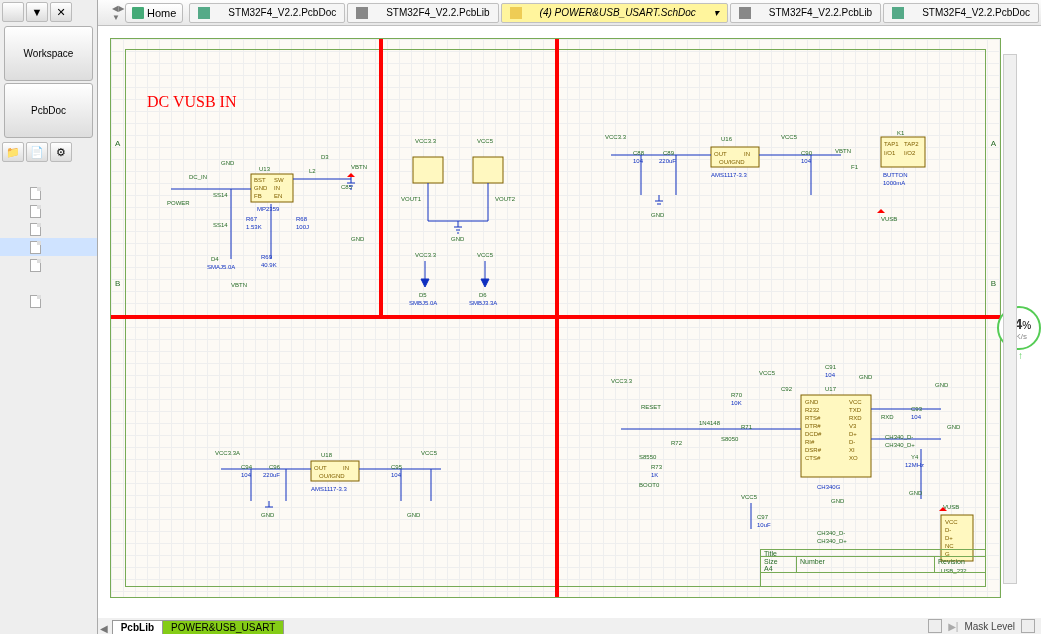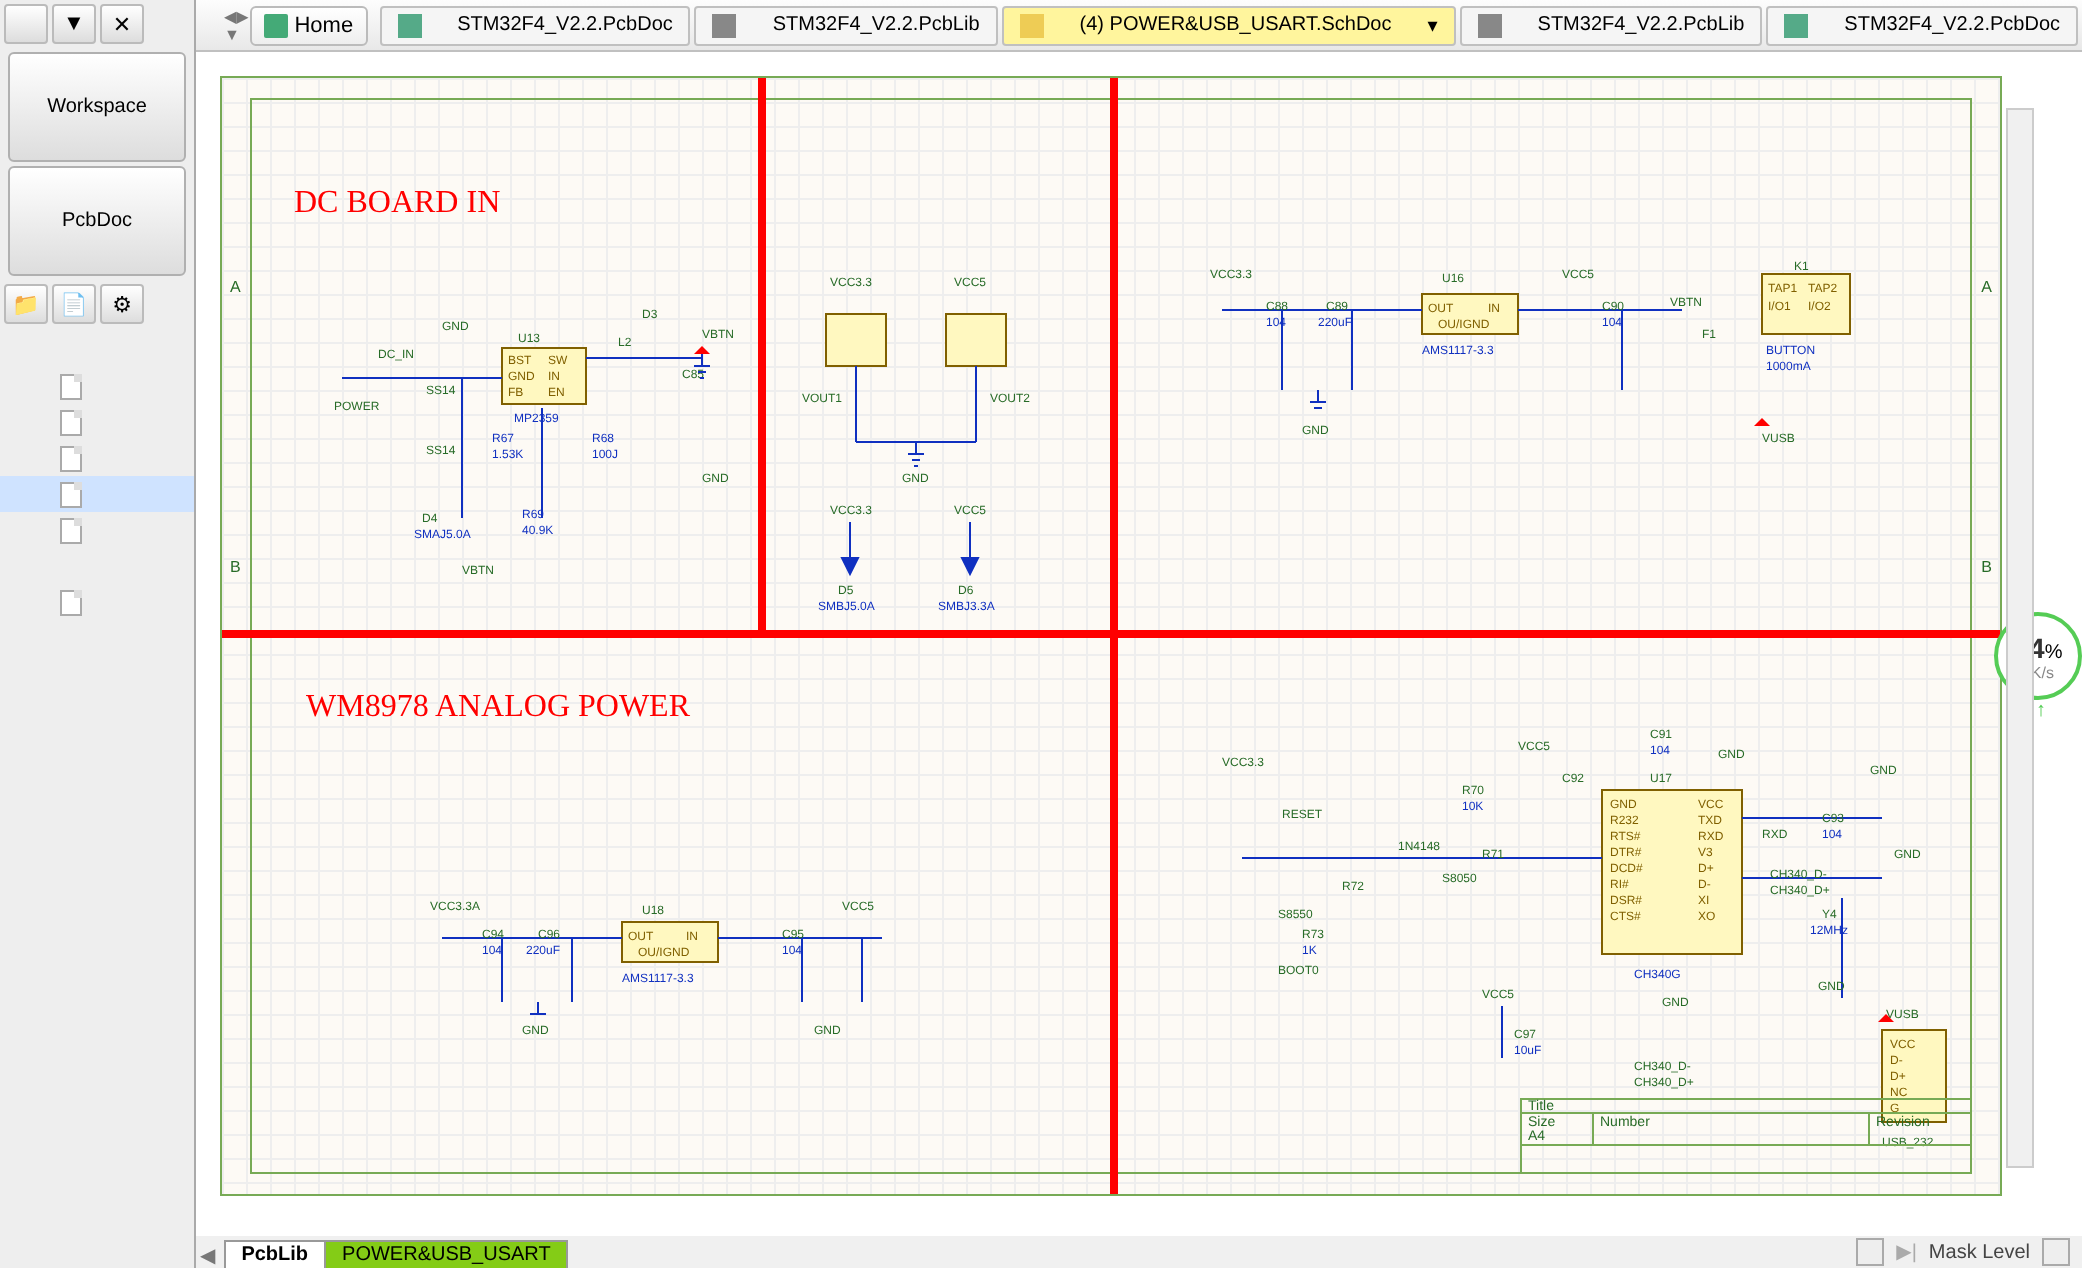--- a/index.html
+++ b/index.html
@@ -1,21 +1,21 @@
 <!DOCTYPE html>
 <html><head>
 <meta charset="utf-8">
 <style>
 * { box-sizing: border-box; margin: 0; padding: 0; }
 body { font-family: "Segoe UI", Tahoma, sans-serif; font-size: 11px; background: #f0f0f0; overflow: hidden; width: 1041px; height: 634px; position: relative; }
 
 
 .topbar { position: absolute; top: 0; left: 0; right: 0; height: 26px; background: linear-gradient(#fdfdfd,#e8e8e8); border-bottom: 1px solid #c0c0c0; display: flex; align-items: center; padding-left: 100px; }
 .topbar .tab { display: inline-flex; align-items: center; gap: 18px; padding: 3px 8px; margin-right: 2px; background: #f5f5f5; border: 1px solid #c0c0c0; border-radius: 2px; font-size: 10px; white-space: nowrap; cursor: pointer; }
-.topbar .tab.active { background: #fff59d; }
+.topbar .tab.active { background: #fff59d; font-style: italic; }
 .topbar .home-btn { display: inline-flex; align-items: center; gap: 3px; padding: 3px 6px; margin-right: 6px; border: 1px solid #bbb; background: linear-gradient(#fff,#eee); border-radius: 3px; }
 .ic { width: 12px; height: 12px; display: inline-block; }
 .ic-home { background: #4a7; border-radius: 1px; }
 .ic-pcb  { background: #5a8; }
 .ic-lib  { background: #888; }
 .ic-sch  { background: #ec5; }
 .arrow   { color: #777; font-size: 8px; margin-left: 12px; }
 
 
 .sidebar { position: absolute; top: 0; left: 0; width: 98px; height: 100%; background: #eee; border-right: 1px solid #aaa; }
@@ -152,22 +152,21 @@
 
     <span class="coord" style="left:4px; top:100px">A</span>
     <span class="coord" style="left:4px; top:240px">B</span>
     <span class="coord" style="right:4px; top:100px">A</span>
     <span class="coord" style="right:4px; top:240px">B</span>
 
     <div class="redline rl-h"></div>
     <div class="redline rl-v1"></div>
     <div class="redline rl-v2"></div>
 
-    <div class="sect-title" style="left:36px; top:54px">DC BOARD IN</div>
-    <div class="sect-title" style="left:42px; top:306px">WM8978 ANALOG POWER</div>
+    <div class="sect-title" style="left:36px; top:54px">DC VUSB IN</div>
 
     <div class="schem" style="left:40px; top:90px; width:220px; height:160px">
       <svg width="220" height="160">
         <rect class="box" x="100" y="45" width="42" height="28"></rect>
         <text class="txt" x="103" y="53">BST</text>
         <text class="txt" x="123" y="53">SW</text>
         <text class="txt" x="103" y="61">GND</text>
         <text class="txt" x="123" y="61">IN</text>
         <text class="txt" x="103" y="69">FB</text>
         <text class="txt" x="123" y="69">EN</text>

